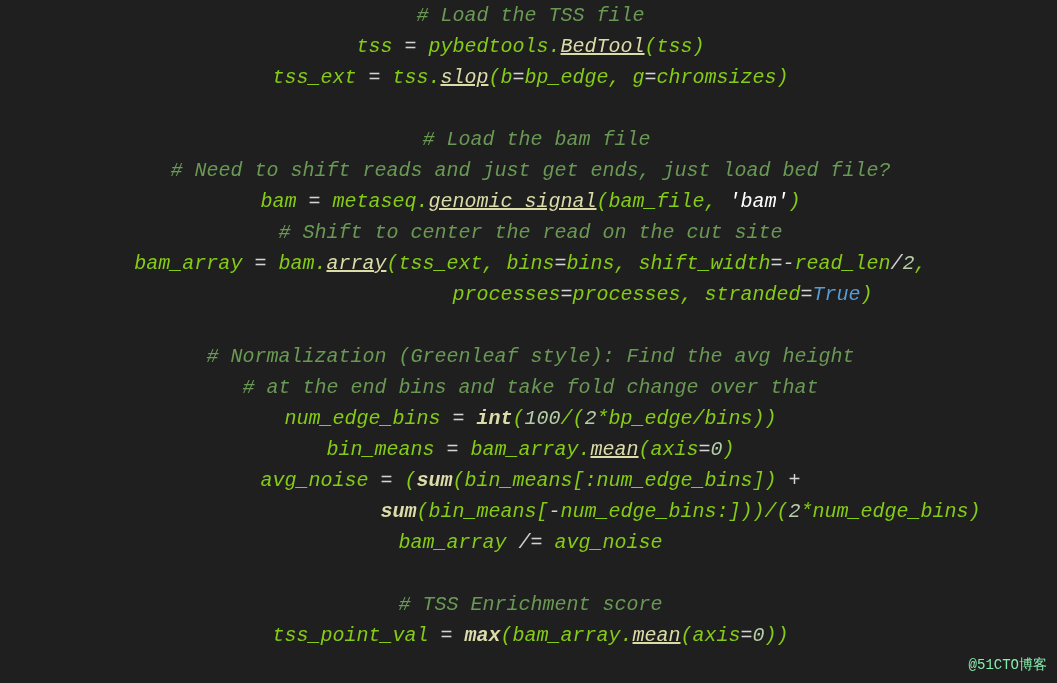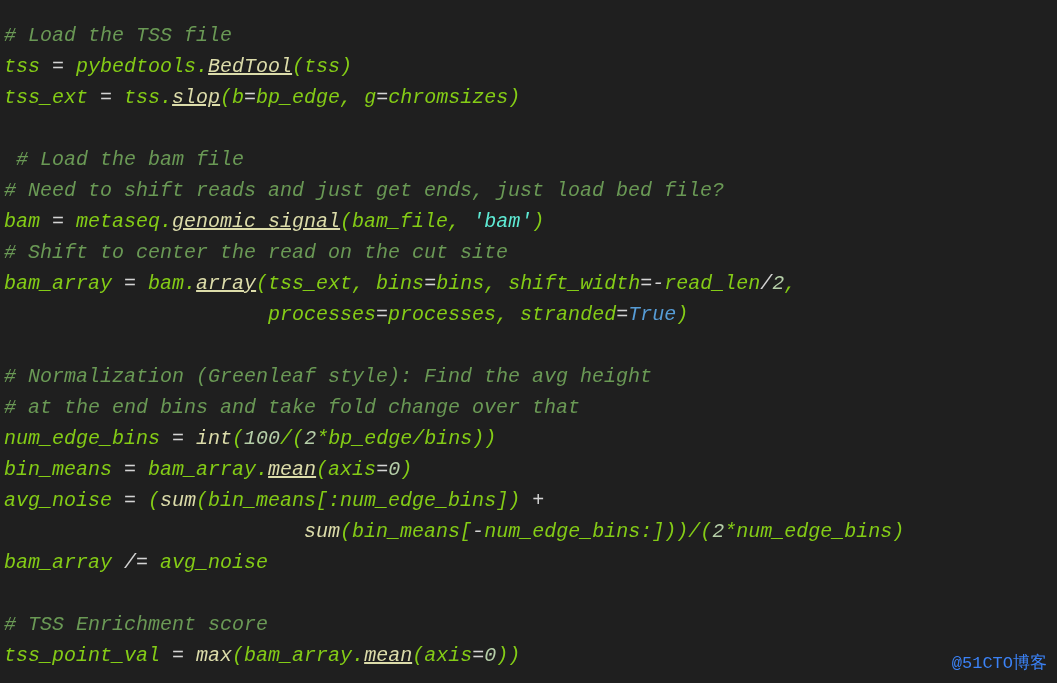--- a/index.html
+++ b/index.html
@@ -10,40 +10,41 @@
     font-family: "Consolas", "Monaco", "Courier New", monospace;
     font-size: 20px;
     line-height: 1.55;
     width: 1057px;
     height: 683px;
     overflow: hidden;
     position: relative;
   }
   pre {
     margin: 0;
-    padding: 20px 0 0 4px;
+    padding: 0 0 0 4px;
     white-space: pre;
     font-style: italic;
     font-family: inherit;
+    text-align: center;
   }
   .line { display: block; }
   .c  { color: #6a9955; } 
   .p  { color: #84cc16; } 
   .fn { color: #dcdcaa; text-decoration: underline; } 
   .kw { color: #569cd6; } 
-  .bi { color: #dcdcaa; } 
+  .bi { color: #dcdcaa; font-weight: bold; } 
   .n  { color: #b5cea8; } 
-  .s  { color: #5eead4; } 
+  .s  { color: #ffffff; } 
   .op { color: #d4d4d4; }
   .watermark {
     position: absolute;
     bottom: 6px;
     right: 10px;
-    font-size: 17px;
-    color: #3b82f6;
+    font-size: 14px;
+    color: #86efac;
     font-style: normal;
   }
 </style>
 </head>
 <body>
 
 <pre><span class="line"><span class="c"># Load the TSS file</span></span><span class="line"><span class="p">tss </span><span class="op">=</span><span class="p"> pybedtools</span><span class="p">.</span><span class="fn">BedTool</span><span class="p">(tss)</span></span><span class="line"><span class="p">tss_ext </span><span class="op">=</span><span class="p"> tss</span><span class="p">.</span><span class="fn">slop</span><span class="p">(b</span><span class="op">=</span><span class="p">bp_edge, g</span><span class="op">=</span><span class="p">chromsizes)</span></span><span class="line">&nbsp;</span><span class="line"><span class="c"> # Load the bam file</span></span><span class="line"><span class="c"># Need to shift reads and just get ends, just load bed file?</span></span><span class="line"><span class="p">bam </span><span class="op">=</span><span class="p"> metaseq</span><span class="p">.</span><span class="fn">genomic_signal</span><span class="p">(bam_file, </span><span class="s">'bam'</span><span class="p">)</span></span><span class="line"><span class="c"># Shift to center the read on the cut site</span></span><span class="line"><span class="p">bam_array </span><span class="op">=</span><span class="p"> bam</span><span class="p">.</span><span class="fn">array</span><span class="p">(tss_ext, bins</span><span class="op">=</span><span class="p">bins, shift_width</span><span class="op">=-</span><span class="p">read_len</span><span class="op">/</span><span class="n">2</span><span class="p">,</span></span><span class="line"><span class="p">                      </span><span class="p">processes</span><span class="op">=</span><span class="p">processes, stranded</span><span class="op">=</span><span class="kw">True</span><span class="p">)</span></span><span class="line">&nbsp;</span><span class="line"><span class="c"># Normalization (Greenleaf style): Find the avg height</span></span><span class="line"><span class="c"># at the end bins and take fold change over that</span></span><span class="line"><span class="p">num_edge_bins </span><span class="op">=</span><span class="p"> </span><span class="bi">int</span><span class="p">(</span><span class="n">100</span><span class="p">/(</span><span class="n">2</span><span class="p">*bp_edge/bins))</span></span><span class="line"><span class="p">bin_means </span><span class="op">=</span><span class="p"> bam_array</span><span class="p">.</span><span class="fn">mean</span><span class="p">(axis</span><span class="op">=</span><span class="n">0</span><span class="p">)</span></span><span class="line"><span class="p">avg_noise </span><span class="op">=</span><span class="p"> (</span><span class="bi">sum</span><span class="p">(bin_means[:num_edge_bins]) </span><span class="op">+</span></span><span class="line"><span class="p">                         </span><span class="bi">sum</span><span class="p">(bin_means[</span><span class="op">-</span><span class="p">num_edge_bins:]))/(</span><span class="n">2</span><span class="p">*num_edge_bins)</span></span><span class="line"><span class="p">bam_array </span><span class="op">/=</span><span class="p"> avg_noise</span></span><span class="line">&nbsp;</span><span class="line"><span class="c"># TSS Enrichment score</span></span><span class="line"><span class="p">tss_point_val </span><span class="op">=</span><span class="p"> </span><span class="bi">max</span><span class="p">(bam_array</span><span class="p">.</span><span class="fn">mean</span><span class="p">(axis</span><span class="op">=</span><span class="n">0</span><span class="p">))</span></span></pre>
 
 <div class="watermark">@51CTO博客</div>
 

